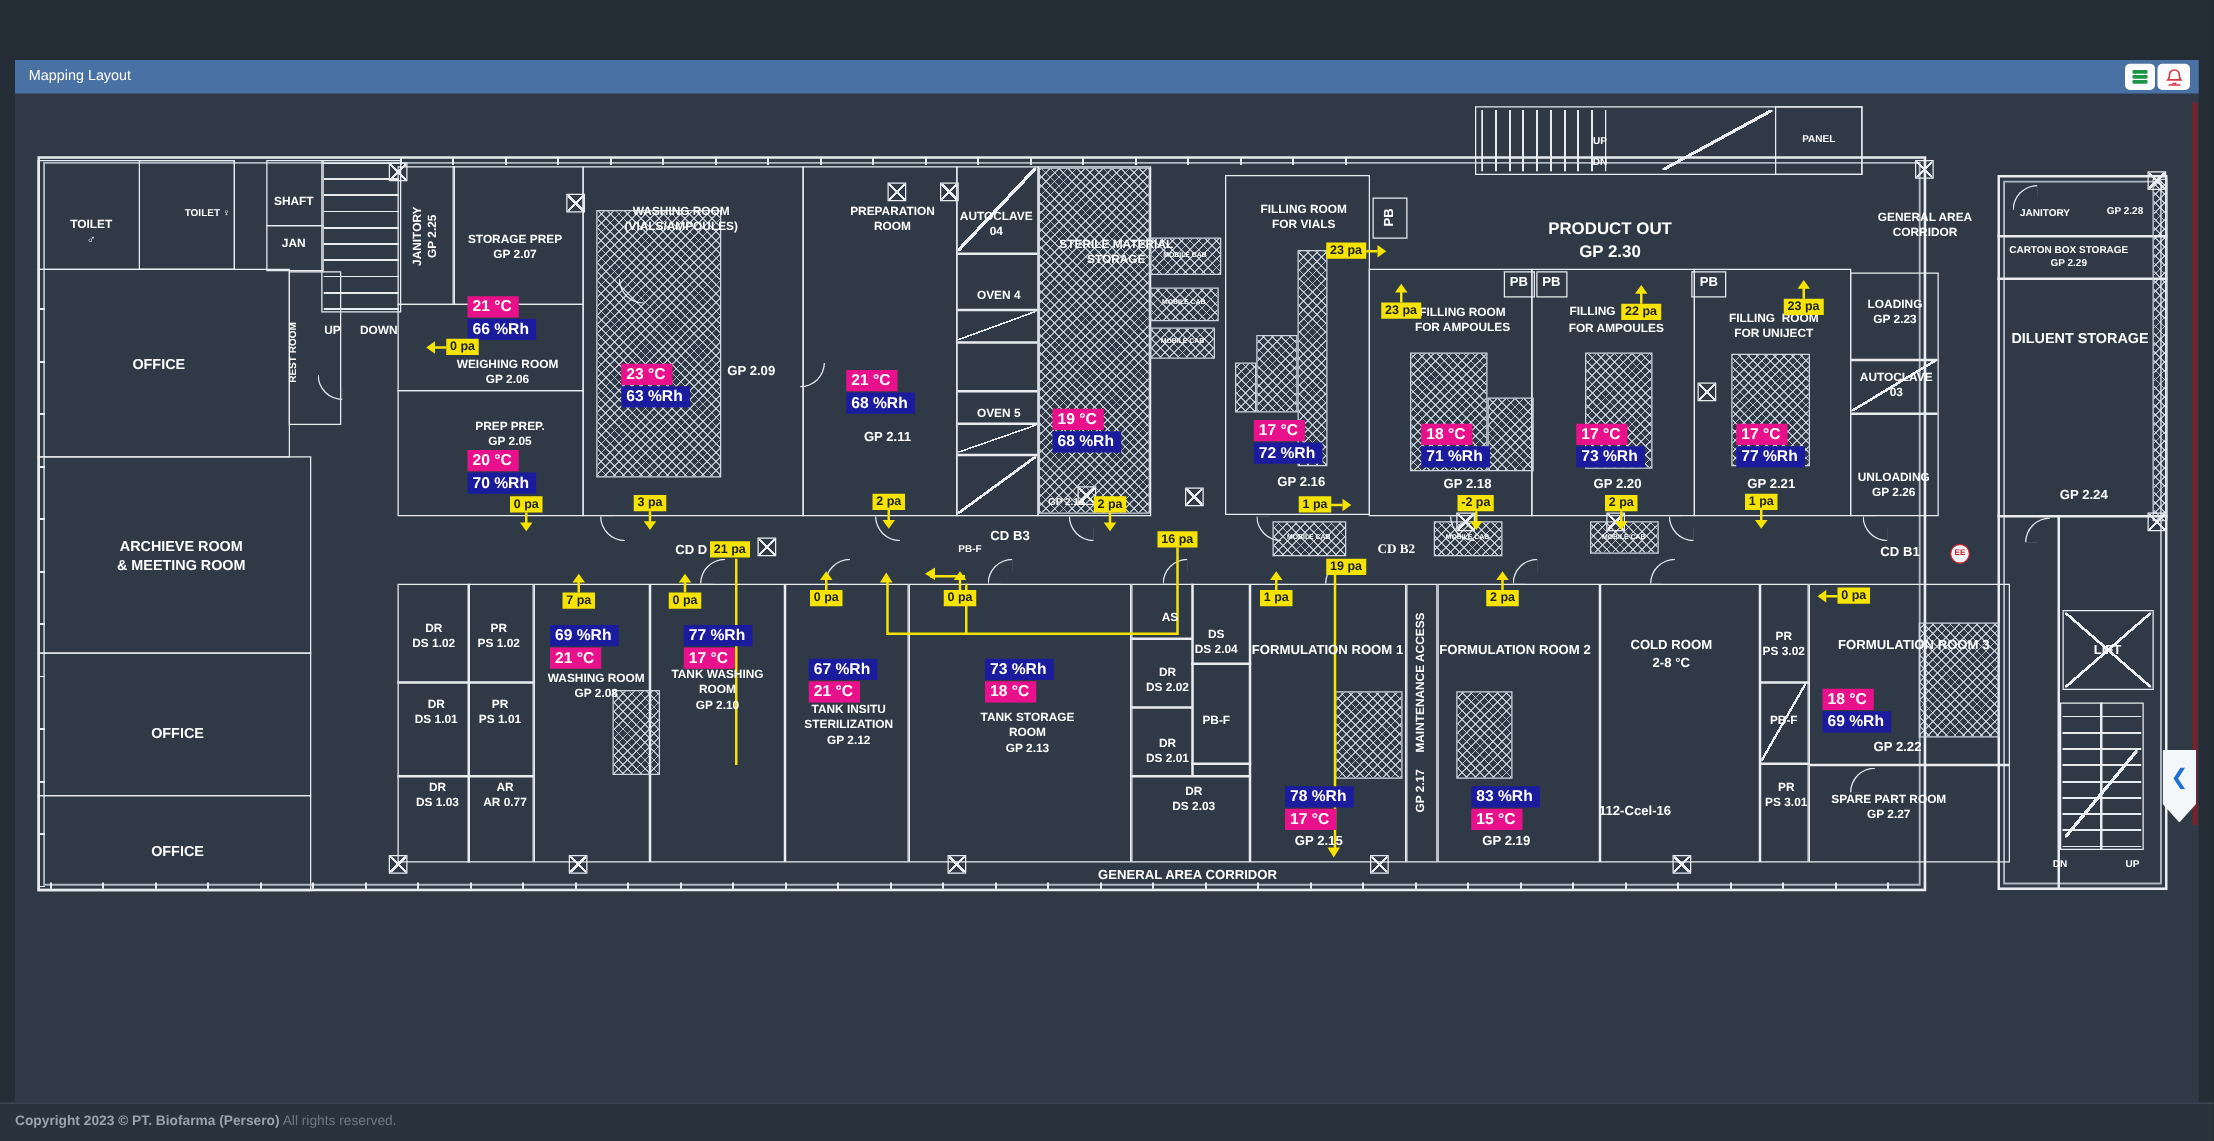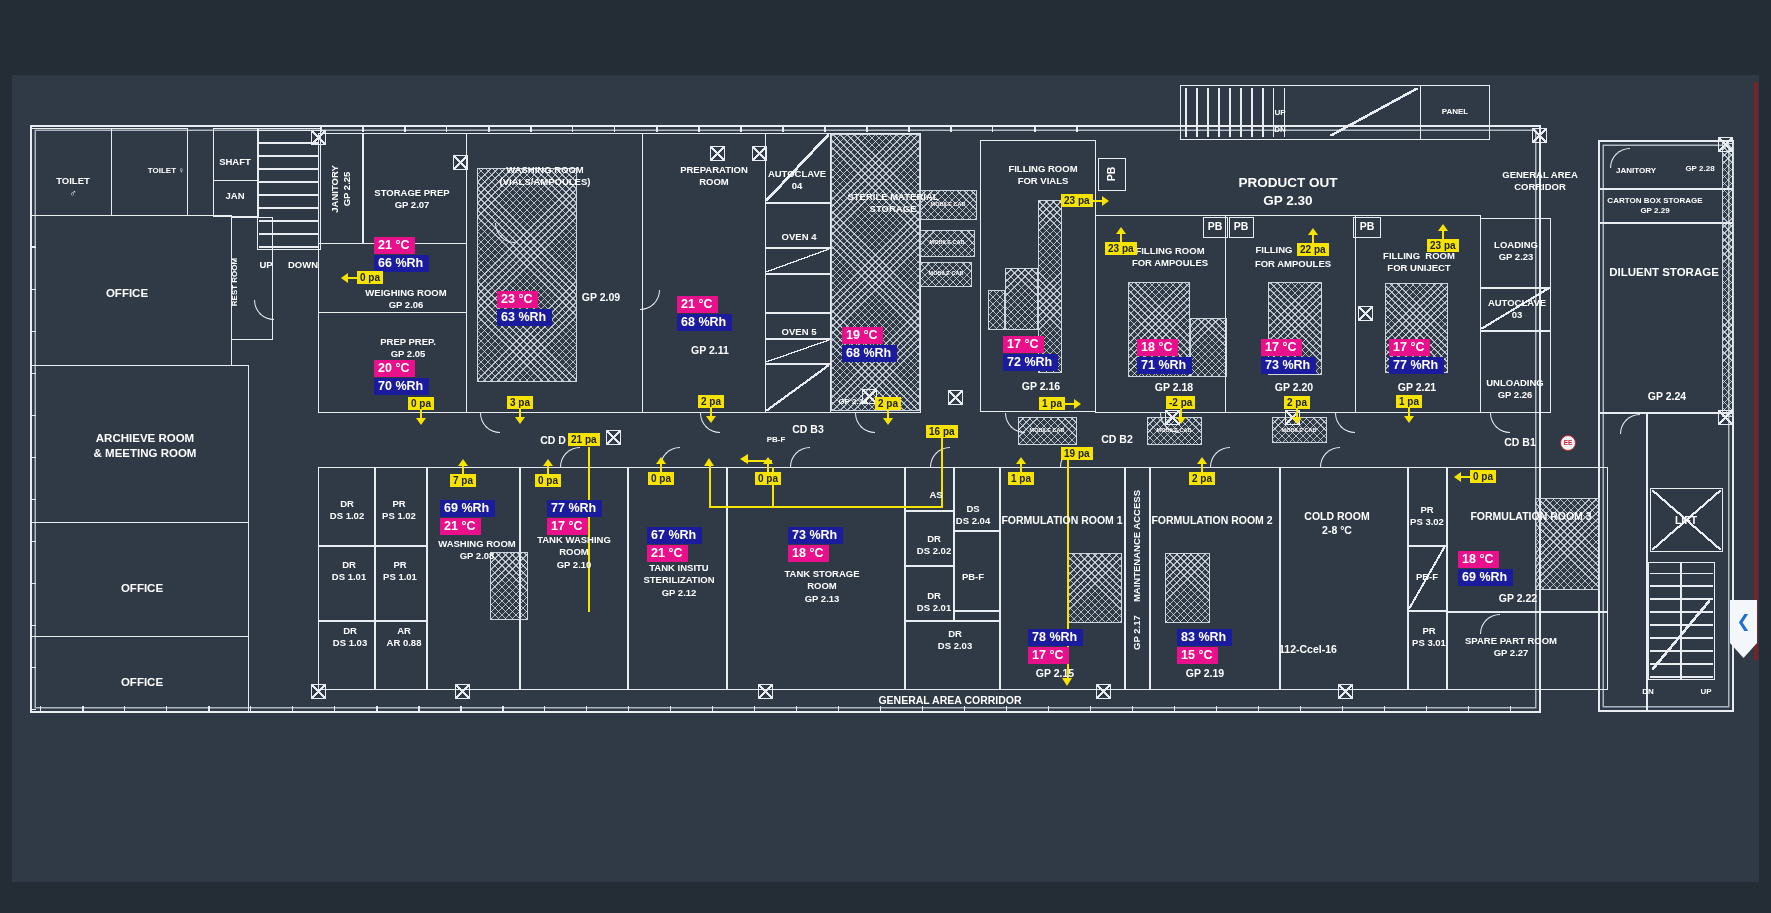--- a/index.html
+++ b/index.html
@@ -70,20 +70,37 @@
   .chevtab{position:absolute;width:27px;height:58px;background:#f4f7fa;color:#1e6fd6;font-size:17px;font-weight:bold;
       text-align:center;line-height:44px;cursor:pointer;z-index:12;
       clip-path:polygon(0 0,100% 0,100% 74%,50% 100%,0 74%);}
 </style>
 </head>
 <body>
 
 <div class="stage" style="--accent: #1576e8; --temp: #e9118b; --rh: #1b1b9e; --pa: #f6e400;">
 
 
+  <div class="bluebar">
+    <div class="t">Mapping Layout</div>
+    <div class="iconbtn" style="left:1688px;width:24px;">
+      <svg width="14" height="13" viewBox="0 0 14 13">
+          <rect x="1" y="1" width="12" height="3" rx="1" fill="#1e9447"></rect>
+          <rect x="1" y="5" width="12" height="3" rx="1" fill="#1e9447"></rect>
+          <rect x="1" y="9" width="12" height="3" rx="1" fill="#1e9447"></rect>
+        </svg>
+    </div>
+    <div class="iconbtn" style="left:1714px;width:26px;">
+      <svg width="13" height="14" viewBox="0 0 14 15">
+          <path d="M7 1a4.2 4.2 0 0 0-4.2 4.2c0 3-1.3 4.3-1.3 4.3h11s-1.3-1.3-1.3-4.3A4.2 4.2 0 0 0 7 1z" fill="none" stroke="#d93444" stroke-width="1.4"></path>
+          <path d="M5.6 12a1.5 1.5 0 0 0 2.8 0" stroke="#d93444" stroke-width="1.4" fill="none"></path>
+          <path d="M2 14h10" stroke="#d93444" stroke-width="1.4"></path>
+        </svg>
+    </div>
+  </div>
 
   <div class="card">
     <div id="map" style="position:absolute;left:-12px;top:-75px;width:1771px;height:913px;">
         <div class="wall thick" style="left: 30px; top: 125px; width: 1511px; height: 588px;"></div>
         <div class="wall" style="left: 30px; top: 128px; width: 158px; height: 88px;"></div>
         <div class="wall" style="left: 111px; top: 128px; width: 77px; height: 88px;"></div>
         <div class="wall" style="left: 213px; top: 128px; width: 46px; height: 53px;"></div>
         <div class="wall" style="left: 213px; top: 180px; width: 46px; height: 37px;"></div>
         <div class="wall" style="left: 257px; top: 128px; width: 64px; height: 122px;"></div>
         <div class="wall" style="left: 231px; top: 217px; width: 42px; height: 123px;"></div>
@@ -426,21 +443,21 @@
         <div class="map-label" style="left: 400px; top: 571px;">
           <div>PR</div>
           <div>PS 1.01</div>
         </div>
         <div class="map-label" style="left: 350px; top: 637px;">
           <div>DR</div>
           <div>DS 1.03</div>
         </div>
         <div class="map-label" style="left: 404px; top: 637px;">
           <div>AR</div>
-          <div>AR 0.88</div>
+          <div>AR 0.77</div>
         </div>
         <div class="map-label" style="left: 477px; top: 550px;">
           <div>WASHING ROOM</div>
           <div>GP 2.08</div>
         </div>
         <div class="map-label" style="left: 574px; top: 553px;">
           <div>TANK WASHING</div>
           <div>ROOM</div>
           <div>GP 2.10</div>
         </div>
@@ -524,21 +541,21 @@
         </div>
         <div class="map-label sz-s" style="left: 553px; top: 441px;">
           <div>CD D</div>
         </div>
         <div class="map-label sz-s" style="left: 808px; top: 430px;">
           <div>CD B3</div>
         </div>
         <div class="map-label sz-8" style="left: 776px; top: 440px;">
           <div>PB-F</div>
         </div>
-        <div class="map-label sz-s" style="left: 1117px; top: 440px;">
+        <div class="map-label sz-s" style="left: 1117px; top: 440px; font-family: Liberation Serif, serif;">
           <div>CD B2</div>
         </div>
         <div class="map-label sz-s" style="left: 1520px; top: 443px;">
           <div>CD B1</div>
         </div>
         <div class="map-label sz-s" style="left: 1686px; top: 521px;">
           <div>LIFT</div>
         </div>
         <div class="map-label sz-8" style="left: 1648px; top: 692px;">
           <div>DN</div>
@@ -641,13 +658,16 @@
         <div class="pa" style="left: 755px; top: 472px;">0 pa<span class="au"></span></div>
         <div class="pa" style="left: 1008px; top: 472px;">1 pa<span class="au"></span></div>
         <div class="pa" style="left: 1189px; top: 472px;">2 pa<span class="au"></span></div>
         <div class="pa" style="left: 1470px; top: 470px;">0 pa<span class="al"></span></div>
         <div class="ee" style="left: 1560px; top: 435px;">EE</div>
       </div>
     <div class="redstrip" style="left:1742px;top:7px;width:4px;height:578px;"></div>
     <div class="chevtab" style="left:1718px;top:525px;">❮</div>
   </div>
 
+  <div class="footer">
+    <div class="txt"><b>Copyright 2023 © PT. Biofarma (Persero)</b><span> All rights reserved.</span></div>
+  </div>
 </div>
 
 </body></html>

